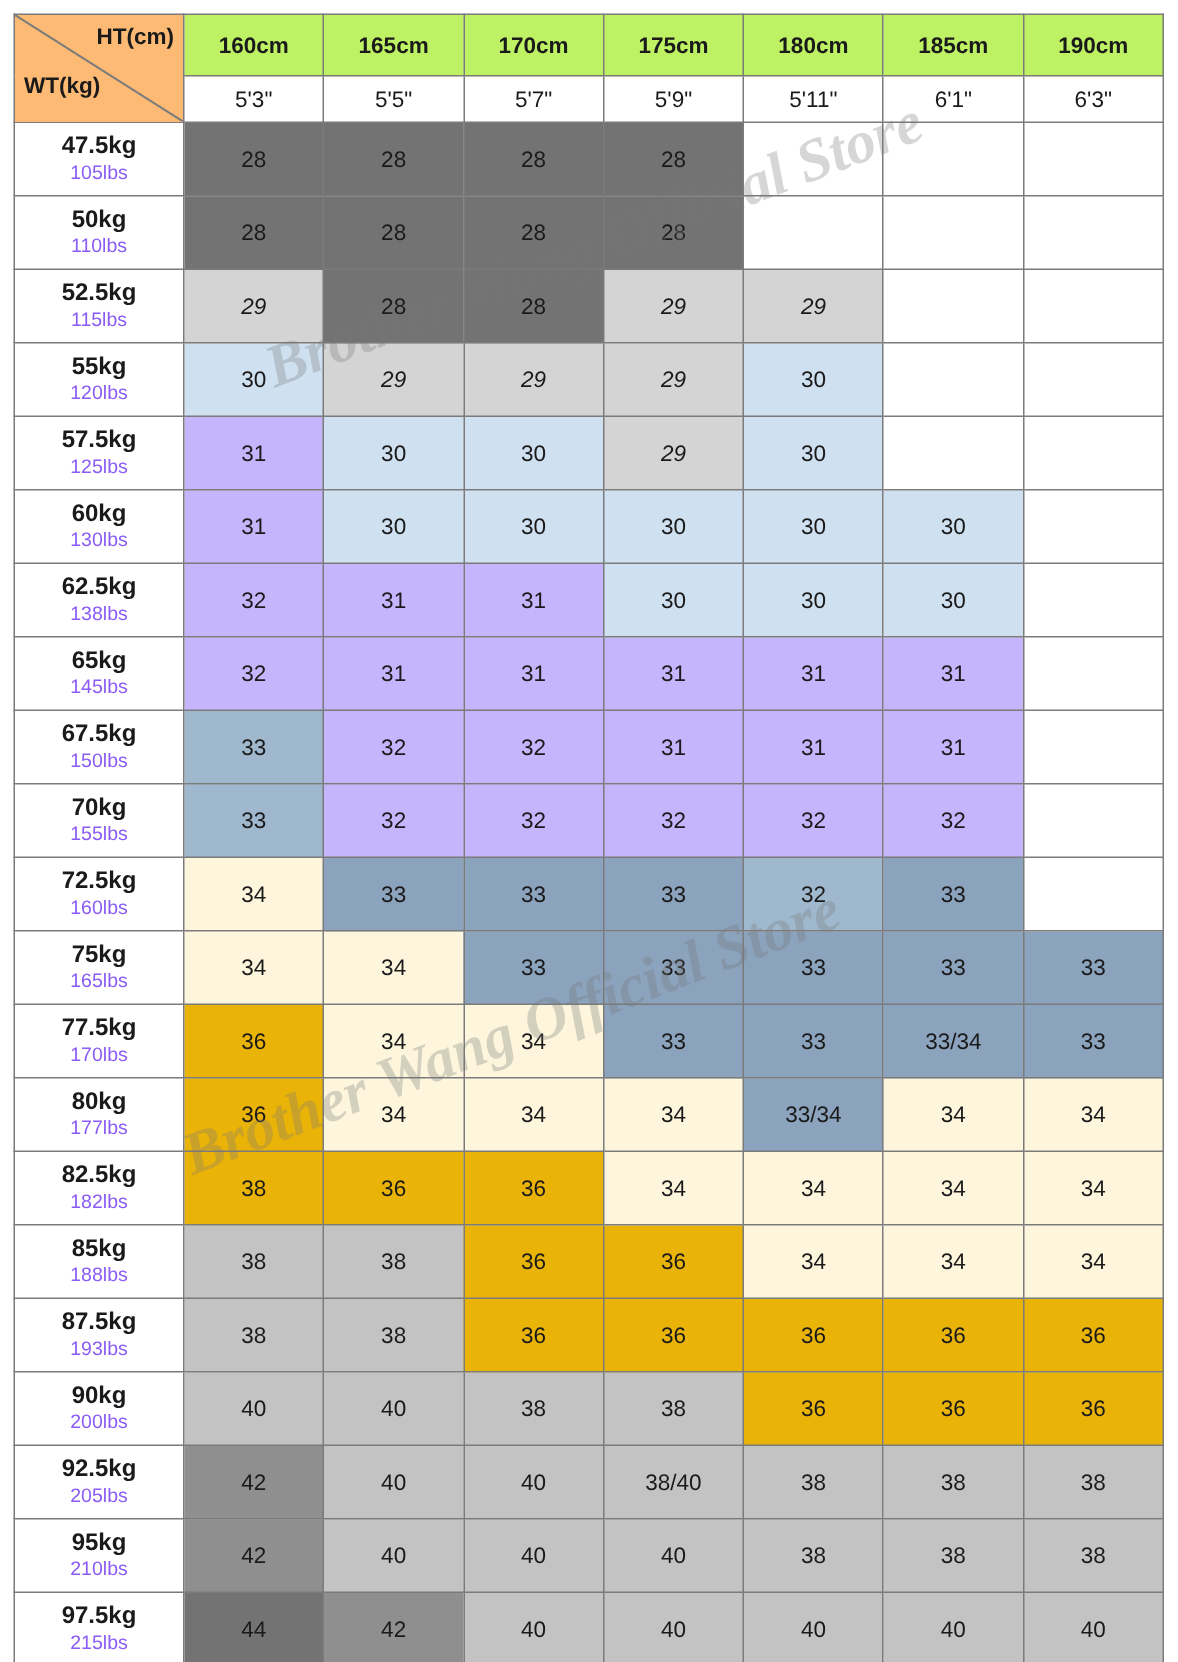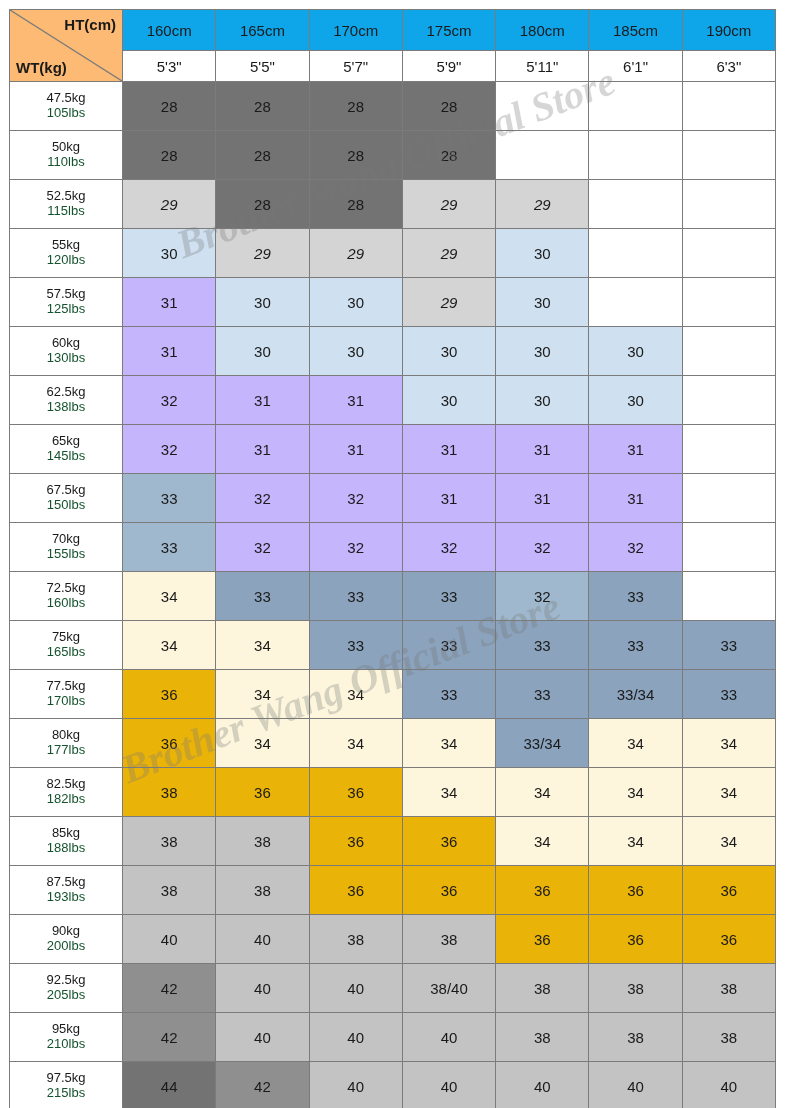--- a/index.html
+++ b/index.html
@@ -49,50 +49,50 @@
   .corner .ht {
     position: absolute;
     right: 6px;
     top: 6px;
     font-weight: bold;
     font-size: 15px;
   }
   .corner .wt {
     position: absolute;
     left: 6px;
-    bottom: 5px;
+    bottom: 15px;
     font-weight: bold;
     font-size: 15px;
   }
   th.hcm {
     height: 40px;
-    font-weight: normal;
+    font-weight: bold;
     font-size: 17px;
-    background: #0ea5e9;
+    background: #bef264;
   }
   td.hin {
     height: 30px;
     font-size: 14px;
     background: #ffffff;
     color: #222;
   }
   td.rowhead {
     background: #ffffff;
     height: 48px;
     line-height: 1.15;
   }
   td.rowhead .kg {
-    font-weight: normal;
-    font-size: 13px;
+    font-weight: bold;
+    font-size: 16px;
     display: block;
   }
   td.rowhead .lbs {
     font-size: 13px;
     display: block;
-    color: #14532d;
+    color: #8b5cf6;
   }
   td.cell {
     height: 48px;
     font-size: 15px;
   }
   
   .c-e   { background: #737373; }  
   .c-d   { background: #d4d4d4; font-style: italic; }  
   .c-g   { background: #c3c3c3; }  
   .c-dg  { background: #8f8f8f; }  

